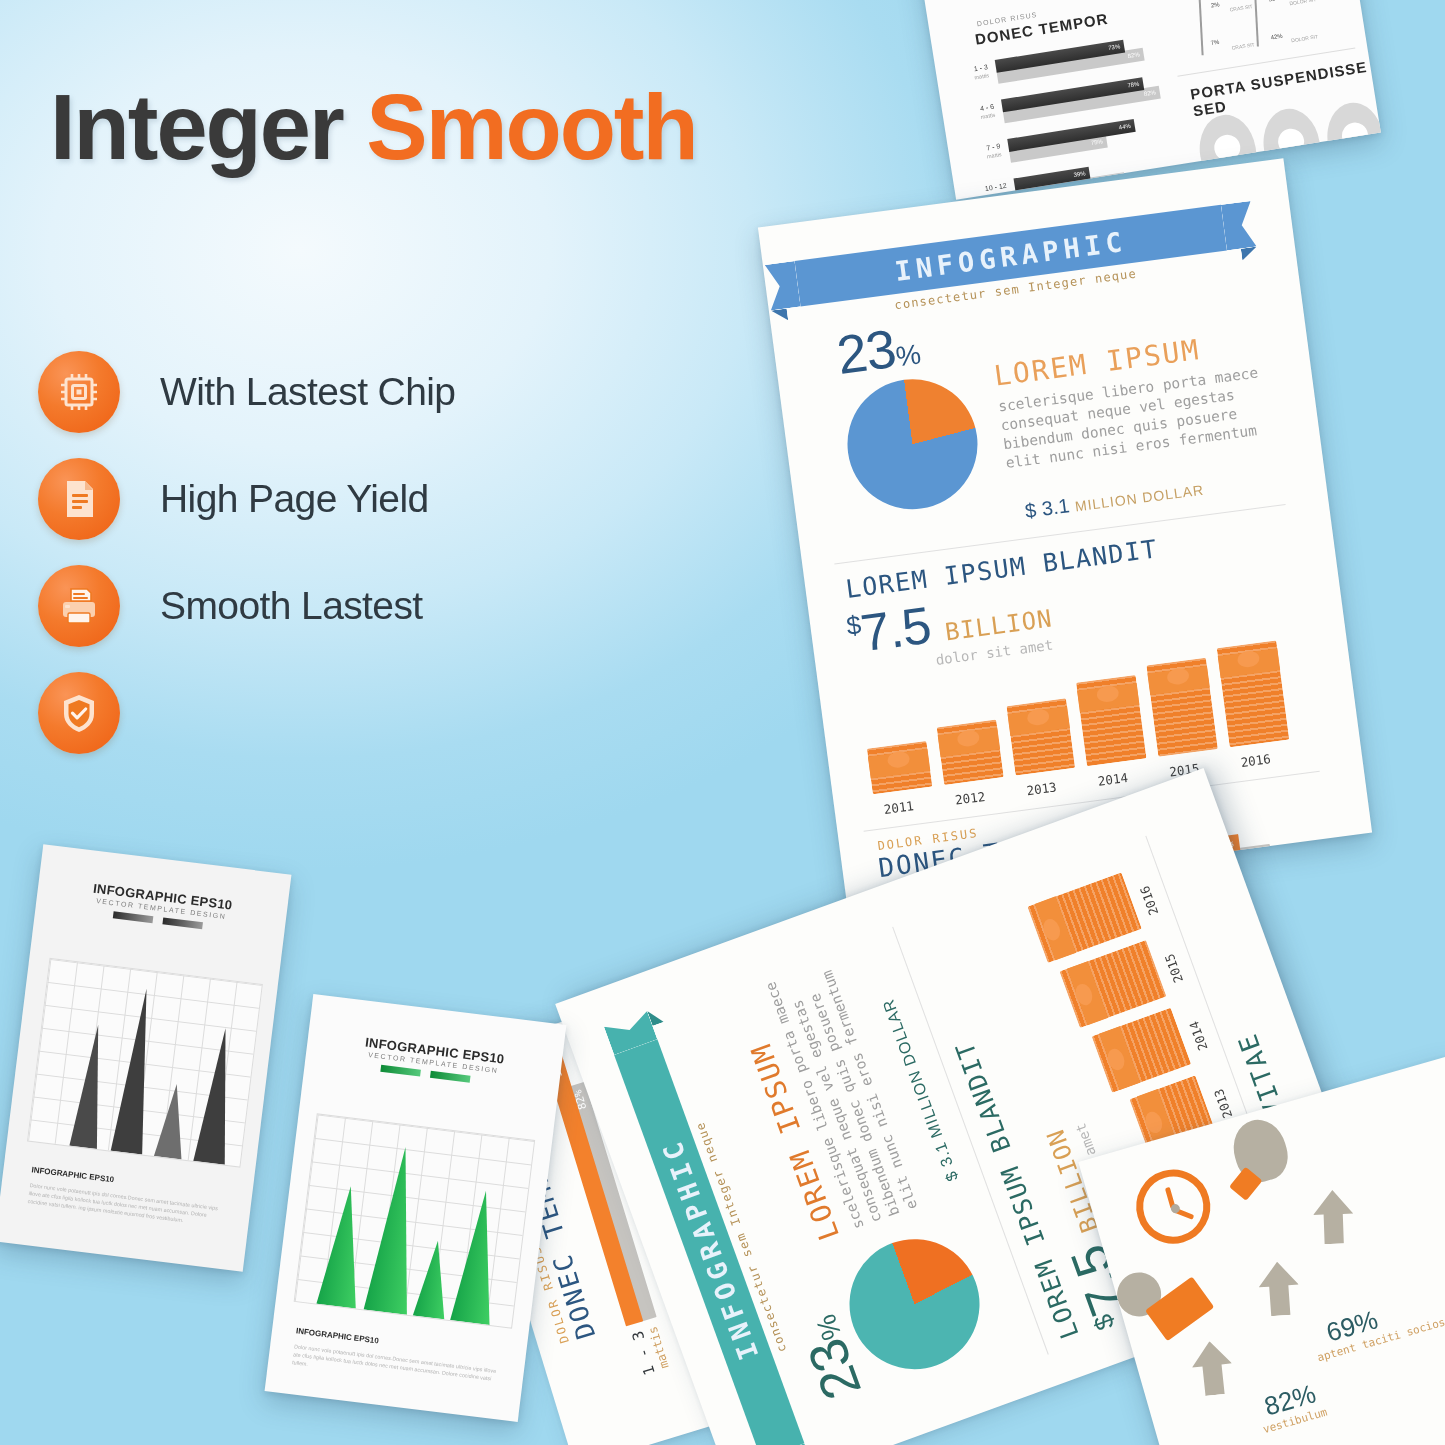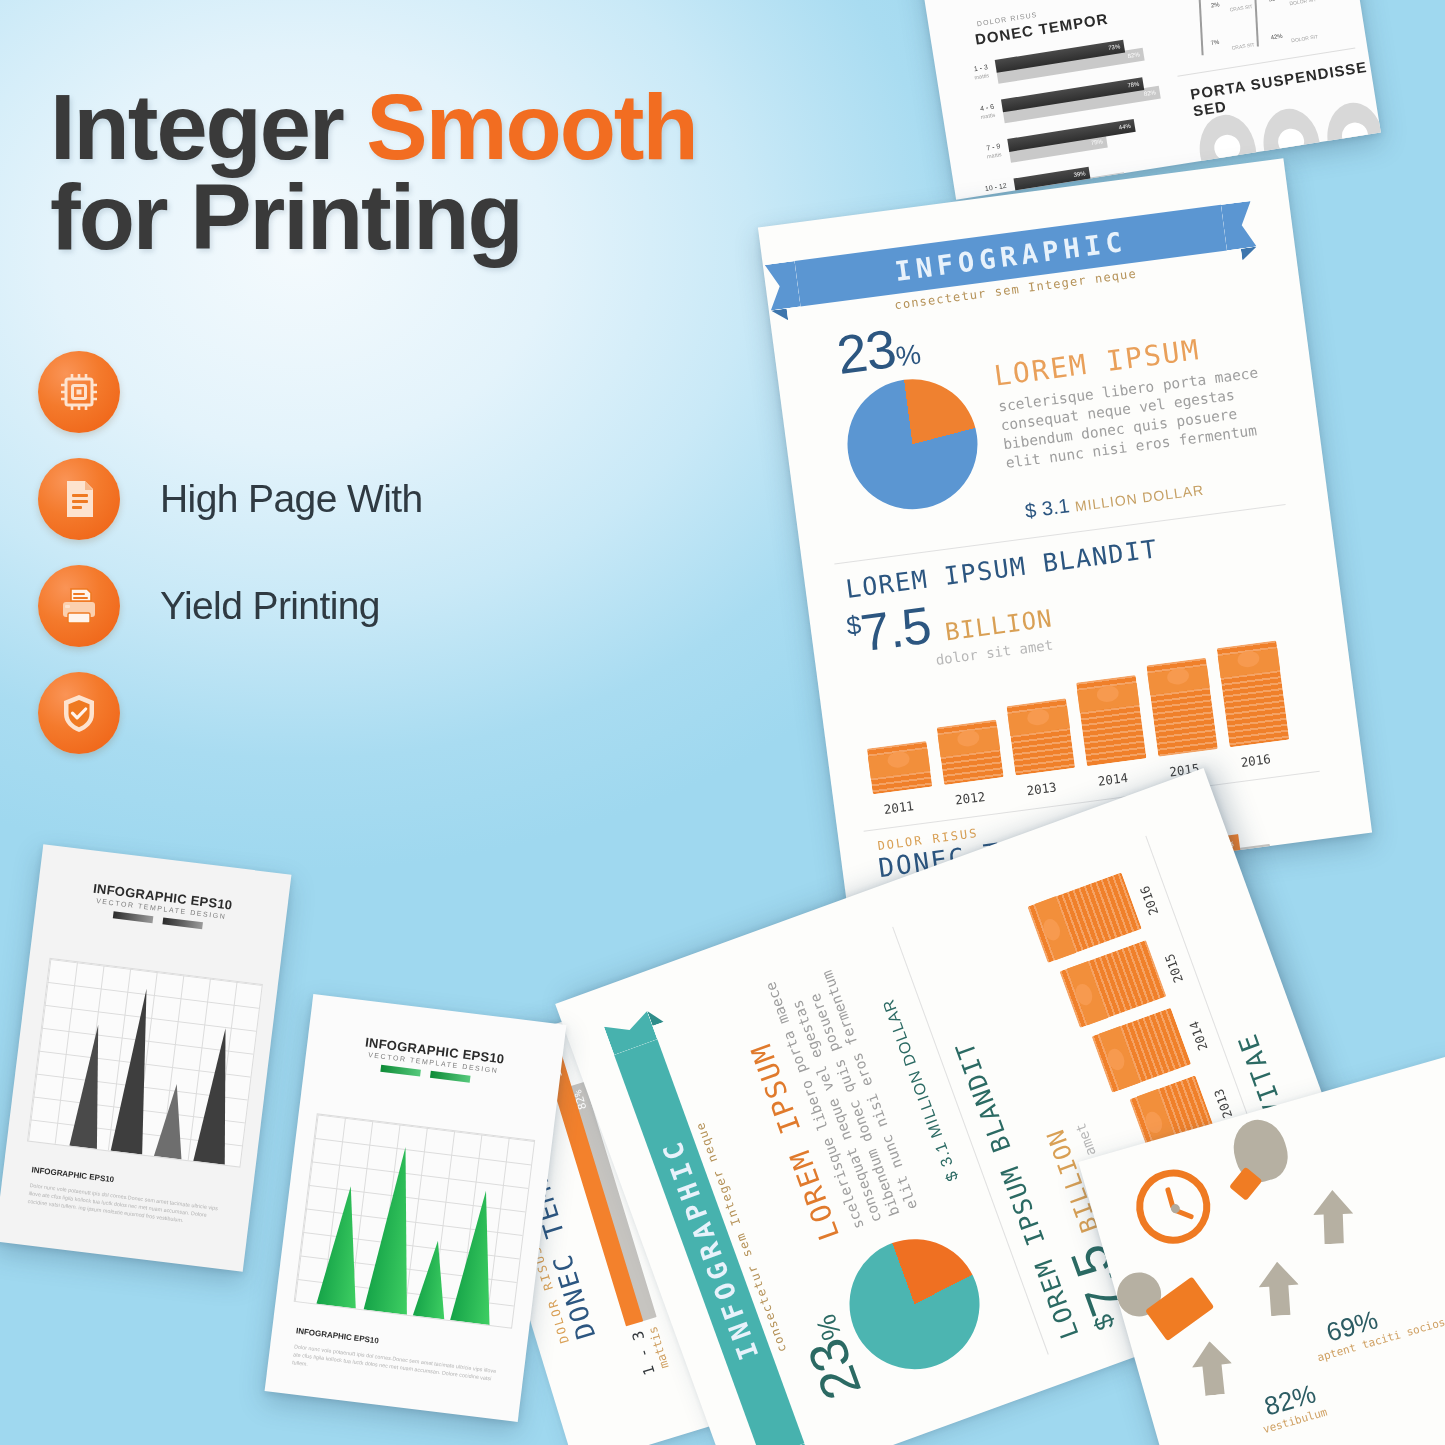--- a/index.html
+++ b/index.html
@@ -226,67 +226,67 @@
     background:#fbfbfb;
   }
 </style>
 </head>
 <body>
 
 <div class="headline">
   <span class="hl-line">
     <span>Integer </span><span class="hl-orange">Smooth</span>
   </span>
-  <span class="hl-line">for Printing</span>
 </div>
 
 <div class="features">
 
   <div class="feature-row">
     <div class="feat-icon">
       <svg viewBox="0 0 48 48" fill="none" stroke="#fde3cf" stroke-width="3">
         <rect x="11" y="11" width="26" height="26" rx="2"></rect>
         <rect x="17.5" y="17.5" width="13" height="13" rx="1.5"></rect>
         <rect x="21.5" y="21.5" width="5" height="5" fill="#fde3cf" stroke="none"></rect>
         <g stroke-width="2.6">
           <path d="M17 11V6M24 11V6M31 11V6M17 42v-5M24 42v-5M31 42v-5"></path>
           <path d="M11 17H6M11 24H6M11 31H6M42 17h-5M42 24h-5M42 31h-5"></path>
         </g>
       </svg>
     </div>
+    <div class="feat-label">With Lastest Chip</div>
   </div>
 
   <div class="feature-row">
     <div class="feat-icon">
       <svg viewBox="0 0 48 48">
         <path d="M12 6h18l8 8v28H12z" fill="#fde3cf"></path>
         <path d="M30 6v9h8" fill="#f6b98d"></path>
         <g fill="#ef7a22">
           <rect x="17" y="19" width="16" height="3" rx="1"></rect>
           <rect x="17" y="25" width="16" height="3" rx="1"></rect>
           <rect x="17" y="31" width="10" height="3" rx="1"></rect>
         </g>
       </svg>
     </div>
-    <div class="feat-label">High Page With</div>
+    <div class="feat-label">High Page Yield</div>
   </div>
 
   <div class="feature-row">
     <div class="feat-icon">
       <svg viewBox="0 0 48 48">
         <path d="M16 7h16l4 4v8H16z" fill="#fff4ec" stroke="#ef7a22" stroke-width="1.6"></path>
         <g stroke="#ef7a22" stroke-width="2" stroke-linecap="round">
           <path d="M19 12h10M19 16h13"></path>
         </g>
         <rect x="8" y="20" width="32" height="15" rx="3" fill="#fbd0af"></rect>
         <rect x="13" y="31" width="22" height="10" rx="1.5" fill="#fff4ec" stroke="#ef7a22" stroke-width="1.4"></rect>
         <rect x="10" y="23" width="5" height="3" rx="1" fill="#fde3cf"></rect>
       </svg>
     </div>
-    <div class="feat-label">Yield Printing</div>
+    <div class="feat-label">Smooth Lastest</div>
   </div>
 
   <div class="feature-row">
     <div class="feat-icon">
       <svg viewBox="0 0 48 48">
         <path d="M24 6l15 6v13c0 9-7 15-15 18-8-3-15-9-15-18V12z" fill="#fde3cf"></path>
         <path d="M24 11l10.5 4.2V25c0 6.6-5 11-10.5 13.3C18.5 36 13.5 31.6 13.5 25v-9.8z" fill="#ef7a22"></path>
         <path d="M17.5 24.2l4.6 4.6 8.6-8.8" fill="none" stroke="#fff4ec" stroke-width="3.2" stroke-linecap="round" stroke-linejoin="round"></path>
       </svg>
     </div>

